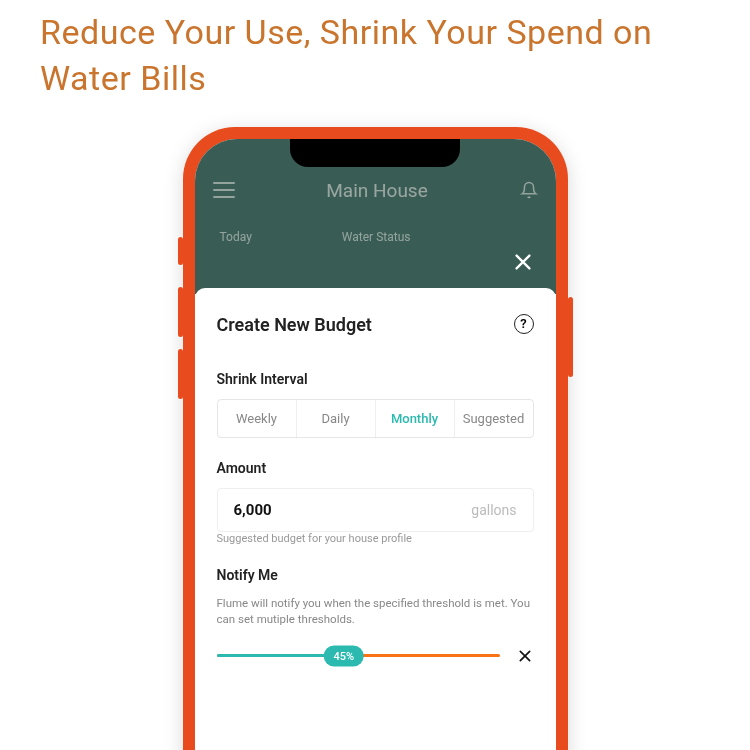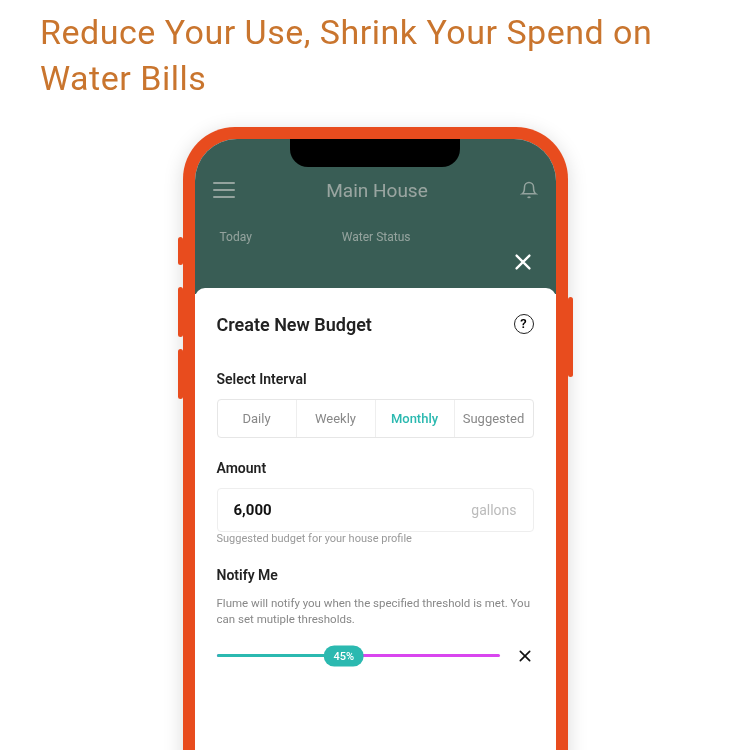--- a/index.html
+++ b/index.html
@@ -135,21 +135,21 @@
   }
   .amount-val { font-size:15px; font-weight:700; color:#111;}
   .amount-unit { font-size:14px; color:#bbb;}
   .hint { font-size:11px; color:#999; margin-bottom: 22px;}
   .notify-desc { font-size:11.5px; color:#888; line-height:1.4; margin-bottom: 20px;}
   .slider-row {
     display:flex; align-items:center; gap: 16px;
     margin-bottom: 26px;
   }
   .slider-track {
-    flex:1; height:3px; background:#d946ef; border-radius:2px;
+    flex:1; height:3px; background:#f97316; border-radius:2px;
     position:relative;
   }
   .slider-fill {
     position:absolute; left:0; top:0; bottom:0;
     background:#2bb9b0; border-radius:2px;
   }
   .slider-thumb {
     position:absolute; top:50%; transform:translate(-50%,-50%);
     background:#2bb9b0; color:#fff; font-size:11px; font-weight:500;
     padding: 4px 10px; border-radius: 12px;
@@ -198,24 +198,24 @@
             </svg>
         </div>
       </div>
 
       <div class="sheet">
         <div class="sheet-header">
           <div class="sheet-title">Create New Budget</div>
           <div class="help-icon">?</div>
         </div>
 
-        <div class="section-label">Select Interval</div>
+        <div class="section-label">Shrink Interval</div>
         <div class="interval-row">
+          <div class="interval-opt">Weekly</div>
           <div class="interval-opt">Daily</div>
-          <div class="interval-opt">Weekly</div>
           <div class="interval-opt active">Monthly</div>
           <div class="interval-opt">Suggested</div>
         </div>
 
         <div class="section-label">Amount</div>
         <div class="amount-box">
           <span class="amount-val">6,000</span>
           <span class="amount-unit">gallons</span>
         </div>
         <div class="hint">Suggested budget for your house profile</div>

